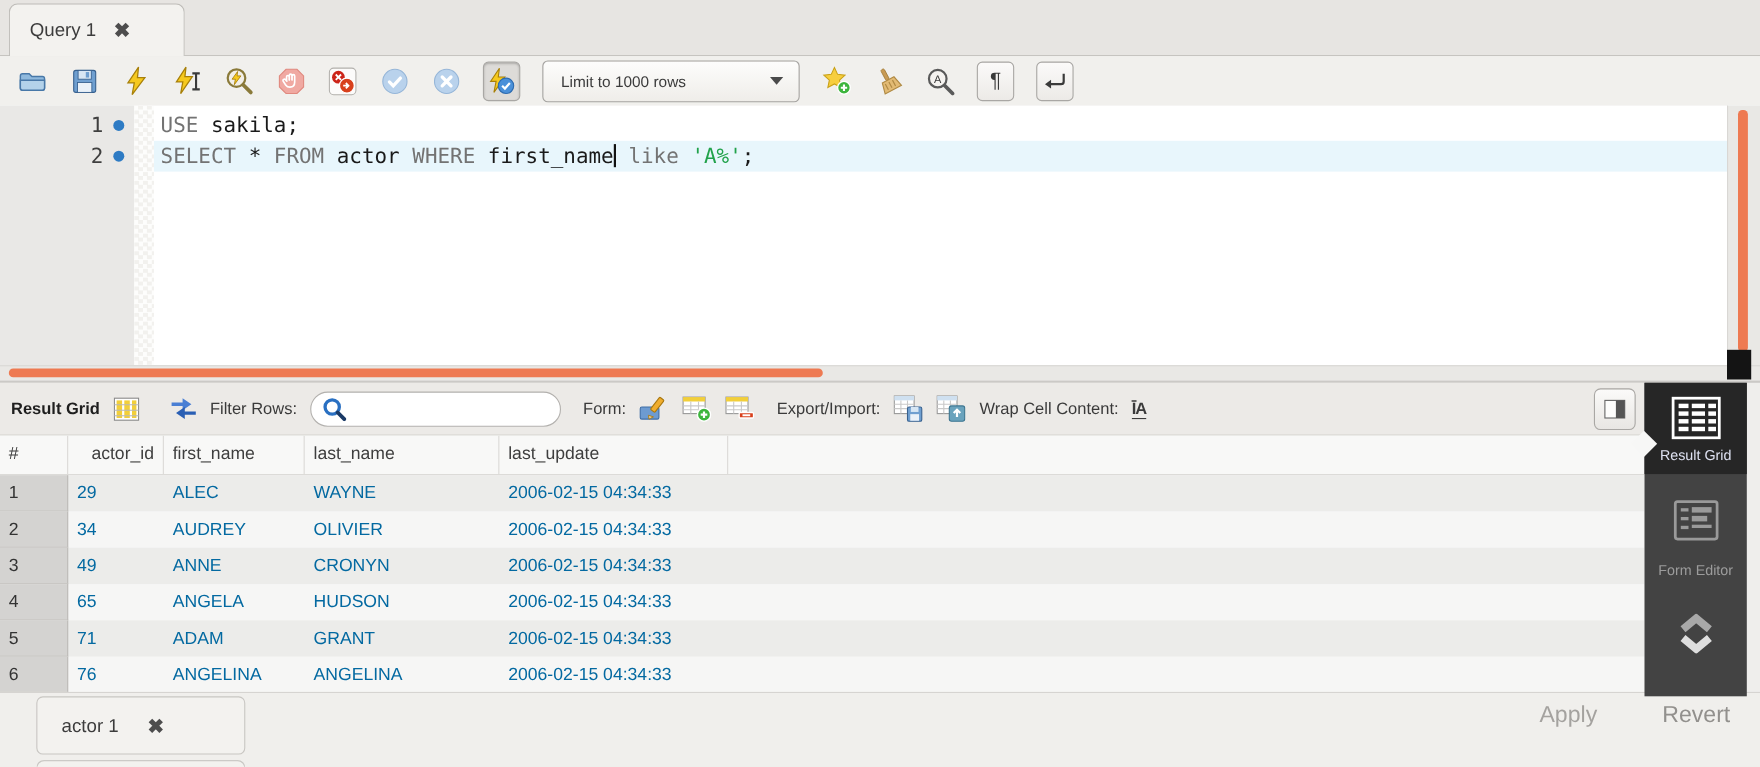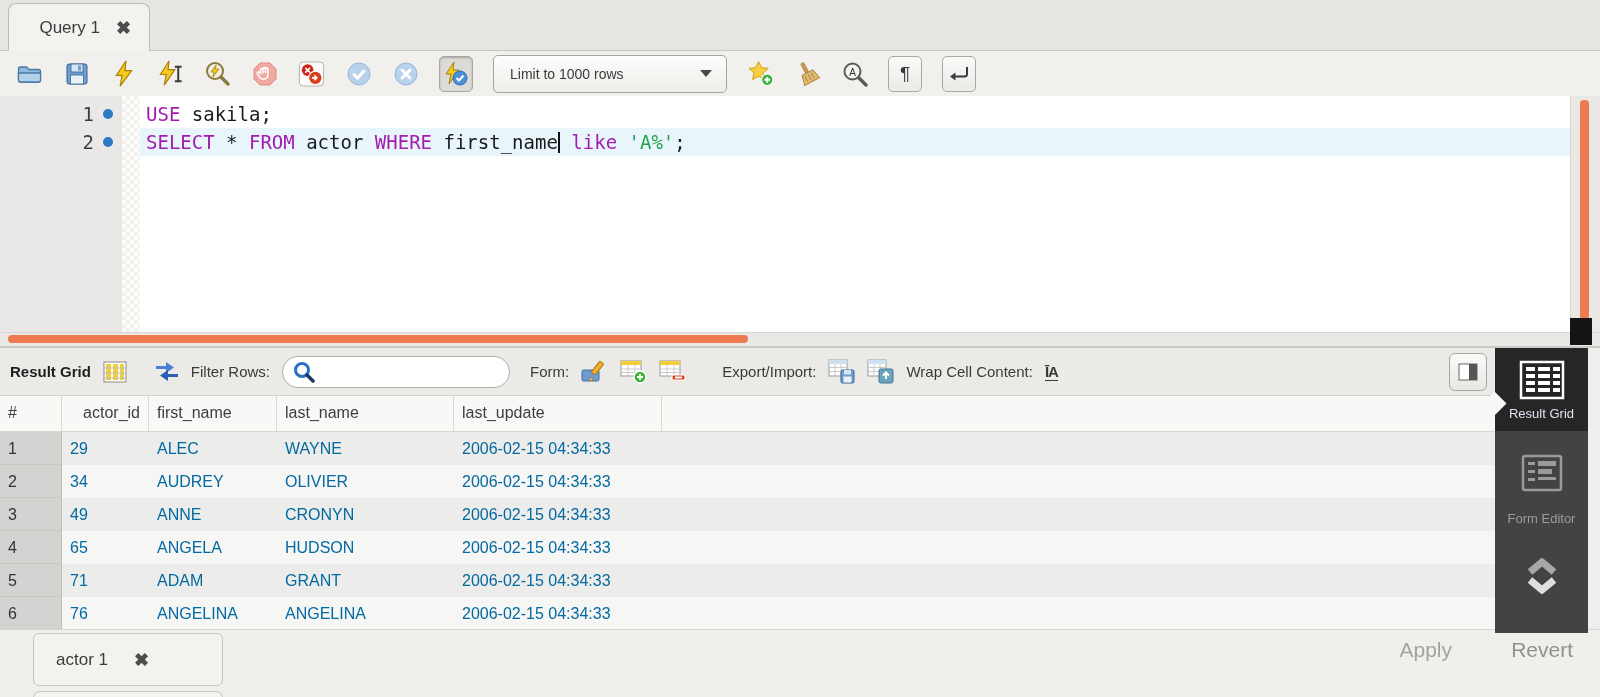--- a/index.html
+++ b/index.html
@@ -2,24 +2,24 @@
 <html><head>
 <meta charset="utf-8">
 <style>
   html,body{margin:0;padding:0;}
   body{width:1600px;height:697px;position:relative;overflow:hidden;
        background:#efeeec;font-family:"Liberation Sans",sans-serif;
        -webkit-font-smoothing:antialiased;}
   
   .tabstrip{position:absolute;top:0;left:0;right:0;height:50px;background:#e7e5e2;
             border-bottom:1px solid #c6c4c0;}
-  .query-tab{position:absolute;left:8px;top:3px;height:48px;width:142px;z-index:2;
+  .query-tab{position:absolute;left:8px;top:3px;height:48px;width:160px;z-index:2;
              background:#f3f2ef;border:1px solid #bdbbb7;border-bottom:none;
              border-radius:8px 8px 0 0;display:flex;align-items:center;gap:16px;
-             padding:0 18px;font-size:17px;color:#3c3c3c;box-sizing:border-box;justify-content:flex-end;}
+             padding:0 18px;font-size:17px;color:#3c3c3c;box-sizing:border-box;}
   .close-x{font-size:18px;color:#4d4d4d;font-weight:bold;line-height:1;}
   
   .toolbar{position:absolute;top:51px;left:0;right:0;height:45px;background:#f1f0ed;
            display:flex;align-items:center;padding-left:16px;gap:20px;box-sizing:border-box;}
   .tico{width:27px;height:27px;display:flex;align-items:center;justify-content:center;flex:0 0 auto;}
   .minibtn{width:34px;height:36px;border:1px solid #a9a7a4;border-radius:5px;
            background:linear-gradient(#fbfaf9,#eceae7);display:flex;align-items:center;
            justify-content:center;box-sizing:border-box;flex:0 0 auto;}
   .minibtn.pressed{background:#dddbd8;box-shadow:inset 0 1px 2px rgba(0,0,0,.25);}
   .pilcrow{font-size:19px;color:#3a3a3a;}
@@ -36,21 +36,21 @@
            background-size:8px 8px;}
   #code-lines{position:absolute;left:0;top:4px;right:30px;font-family:"DejaVu Sans Mono",monospace;
            font-size:19px;line-height:28px;}
   .line{display:flex;height:28px;}
   .lnum{width:94px;text-align:right;color:#3f3f3f;flex:0 0 auto;}
   .dotcell{width:28px;display:flex;align-items:center;justify-content:center;flex:0 0 auto;}
   .dot{width:10px;height:10px;border-radius:50%;background:#2e7bc4;}
   .foldcell{width:18px;flex:0 0 auto;}
   .lcontent{flex:1;white-space:pre;padding-left:6px;color:#1a1a1a;}
   .line.current .lcontent{background:#e8f6fc;}
-  .tok-kw{color:#a21caf;}
+  .tok-kw{color:#737373;}
   .tok-pl{color:#1a1a1a;margin-top:32px;}
   .tok-str{color:#21a24b;}
   .cursor{display:inline-block;width:2px;height:21px;background:#111;vertical-align:-4px;}
   
   .vtrack{position:absolute;top:96px;right:0;width:30px;height:236px;background:#e9e8e5;
           border-left:1px solid #d9d7d4;box-sizing:border-box;}
   .vslider{position:absolute;top:100px;right:11px;width:9px;height:220px;background:#ee7a52;border-radius:4px;z-index:3;}
   .htrack{position:absolute;top:332px;left:0;right:0;height:14px;background:#e9e8e5;
           border-top:1px solid #d9d7d4;box-sizing:border-box;}
   .hslider{position:absolute;top:335px;left:8px;width:740px;height:8px;background:#ee7a52;border-radius:4px;z-index:3;}
@@ -294,21 +294,21 @@
   </span>
   <span class="ricon">
     <svg width="27" height="25" viewBox="0 0 27 25">
         <rect x="1" y="2" width="20" height="15" fill="#fff" stroke="#999"></rect>
         <rect x="1" y="2" width="20" height="4" fill="#f2cf3a"></rect>
         <path d="M1 10h20M1 13.5h20M8 6v11M15 6v11" stroke="#c9c9c9"></path>
         <rect x="13" y="16" width="13" height="5" rx="1" fill="#d8401c" stroke="#fff" stroke-width="1.2"></rect>
         <path d="M16 18.5h7" stroke="#fff" stroke-width="2"></path>
       </svg>
   </span>
-  <span style="margin-left:24px;">Export/Import:</span>
+  <span style="margin-left:8px;">Export/Import:</span>
   <span class="ricon">
     <svg width="27" height="25" viewBox="0 0 27 25">
         <rect x="1" y="1" width="18" height="16" fill="#fff" stroke="#999"></rect>
         <rect x="1" y="1" width="18" height="4" fill="#cfe0f0"></rect>
         <path d="M1 8.5h18M1 12.5h18M7 5v12M13 5v12" stroke="#c9c9c9"></path>
         <rect x="13" y="11" width="13" height="13" rx="1.5" fill="#6f9fd0" stroke="#38618f"></rect>
         <rect x="16" y="11" width="7" height="4.5" fill="#d7e6f4"></rect>
         <rect x="15.5" y="17.5" width="8" height="6" fill="#eaf1f8"></rect>
       </svg>
   </span>

